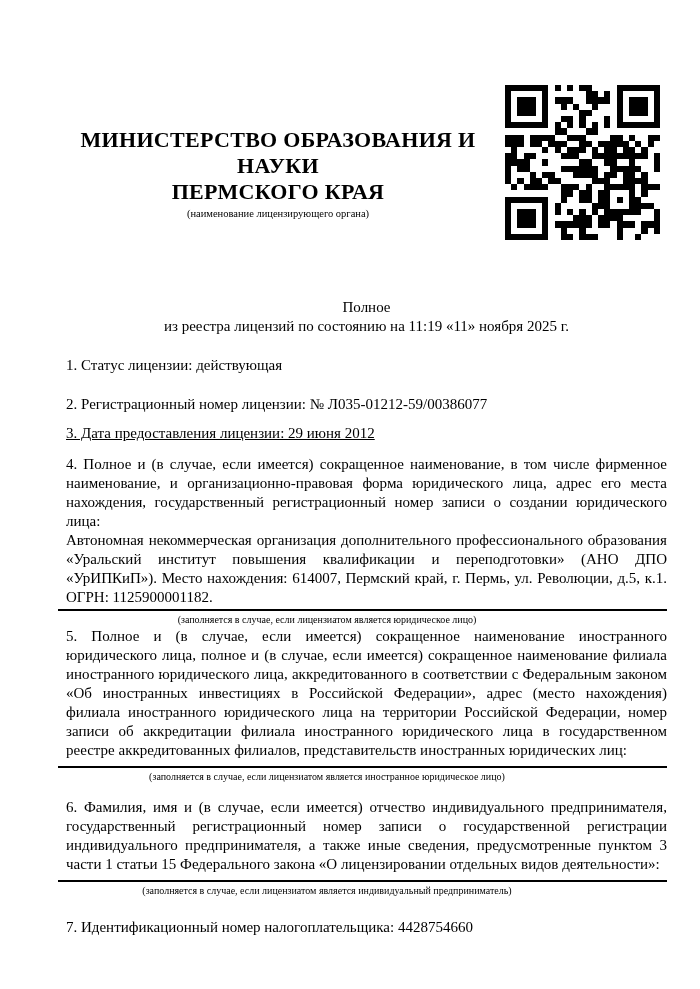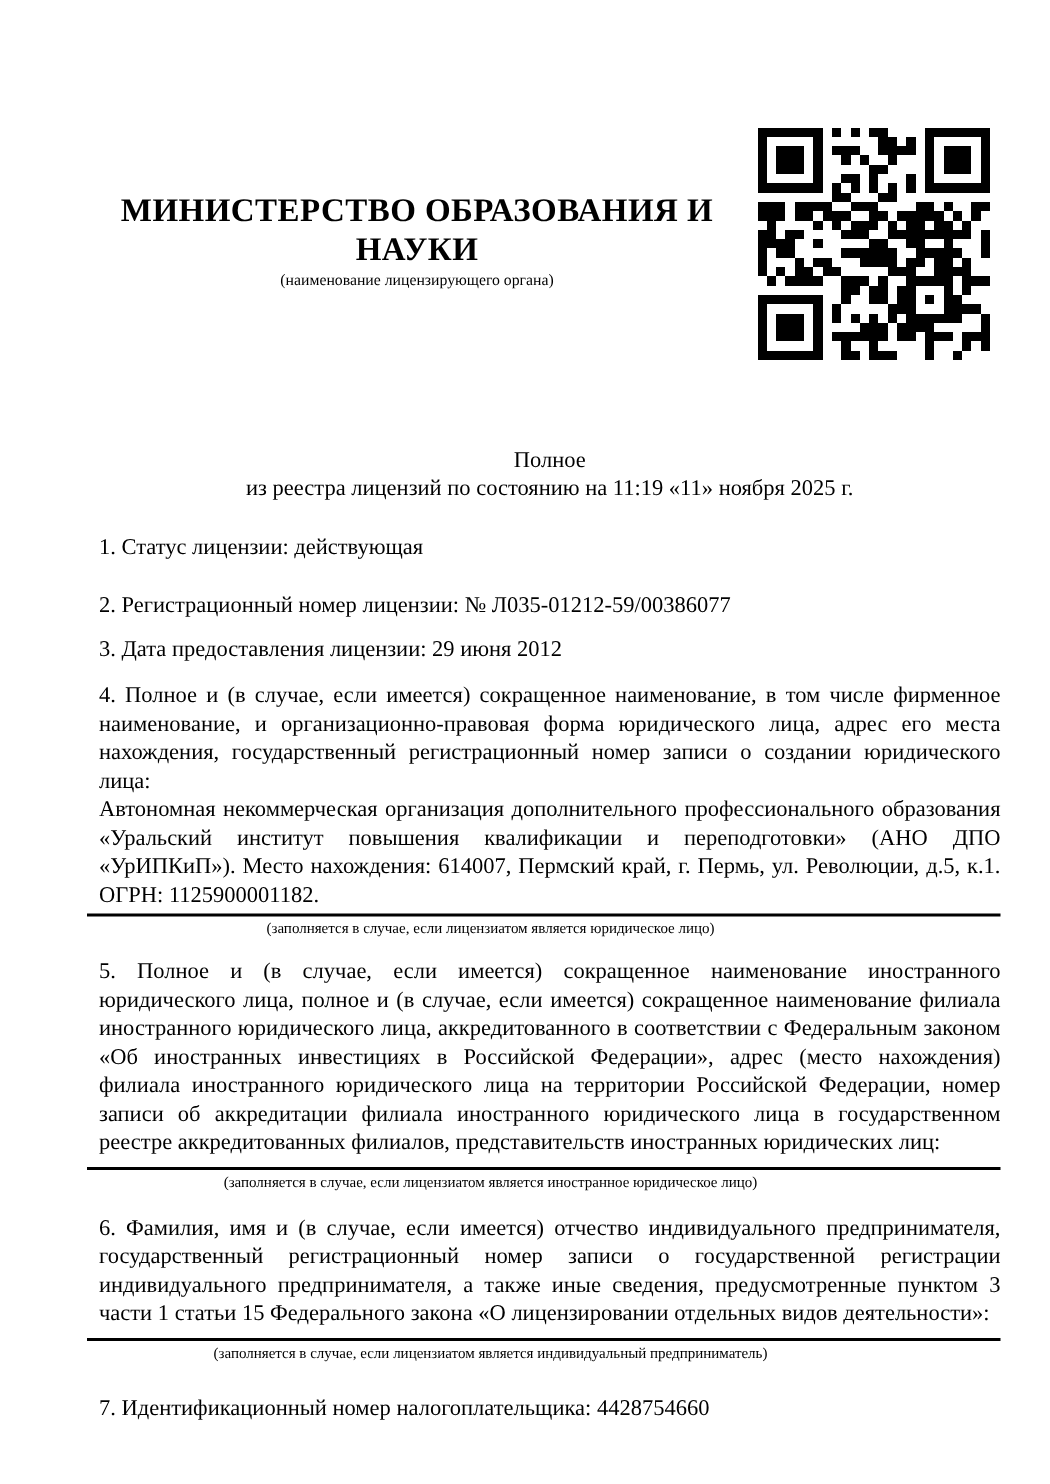--- a/index.html
+++ b/index.html
@@ -63,35 +63,36 @@
   }
   .rule {
     height: 2px;
     background: #000000;
     margin-left: -8px;
   }
   .blank-gap { height: 6px; }
 
   #item1 { margin-top: 20px; }
   #item2 { margin-top: 20px; }
-  #item3 { margin-top: 10px; }
+  #item3 { margin-top: 10px; text-decoration: underline; }
   #item4 { margin-top: 12px; }
   #item4 .rule { margin-top: 2px; }
-  #item5 { margin-top: 12px; }
+  #item5 { }
   #item6 { margin-top: 14px; }
   #item7 { margin-top: 20px; }
 </style>
 </head>
 <body>
 
 <div class="page">
 
   <div class="header-row">
     <div class="ministry">
       <div class="ministry-name">МИНИСТЕРСТВО ОБРАЗОВАНИЯ И НАУКИ</div>
+      <div class="ministry-name">ПЕРМСКОГО КРАЯ</div>
       <div class="header-caption">(наименование лицензирующего органа)</div>
     </div>
     <svg id="qr-svg" class="qr" viewBox="0 0 155 155" shape-rendering="crispEdges">
         <rect width="155" height="155" fill="#ffffff"></rect>
         <rect x="0.00" y="0.00" width="6.20" height="6.20" fill="#000000"></rect>
         <rect x="6.20" y="0.00" width="6.20" height="6.20" fill="#000000"></rect>
         <rect x="12.40" y="0.00" width="6.20" height="6.20" fill="#000000"></rect>
         <rect x="18.60" y="0.00" width="6.20" height="6.20" fill="#000000"></rect>
         <rect x="24.80" y="0.00" width="6.20" height="6.20" fill="#000000"></rect>
         <rect x="31.00" y="0.00" width="6.20" height="6.20" fill="#000000"></rect>

